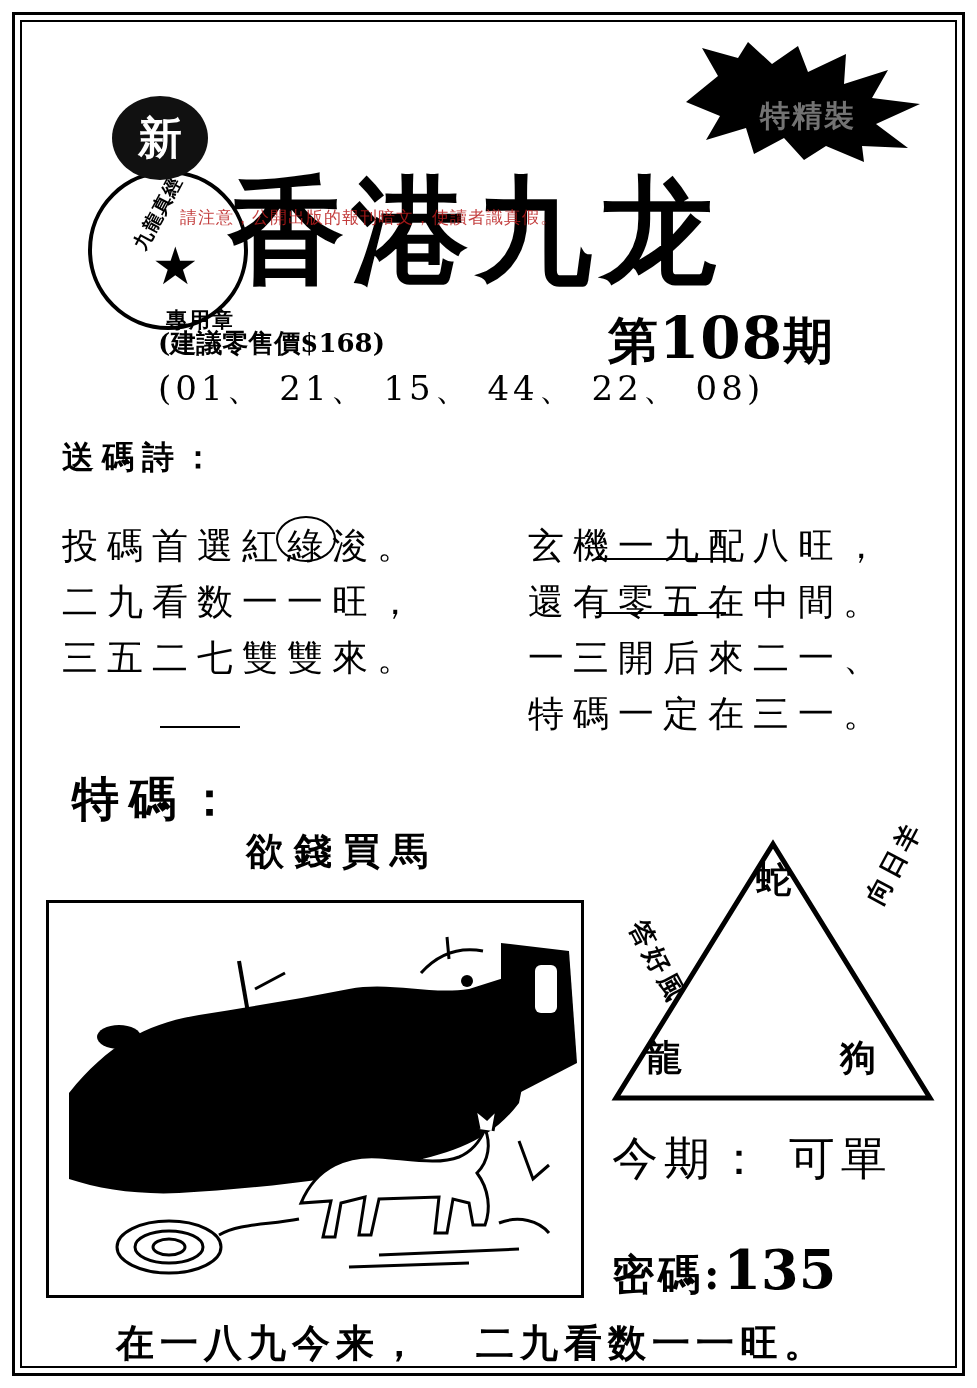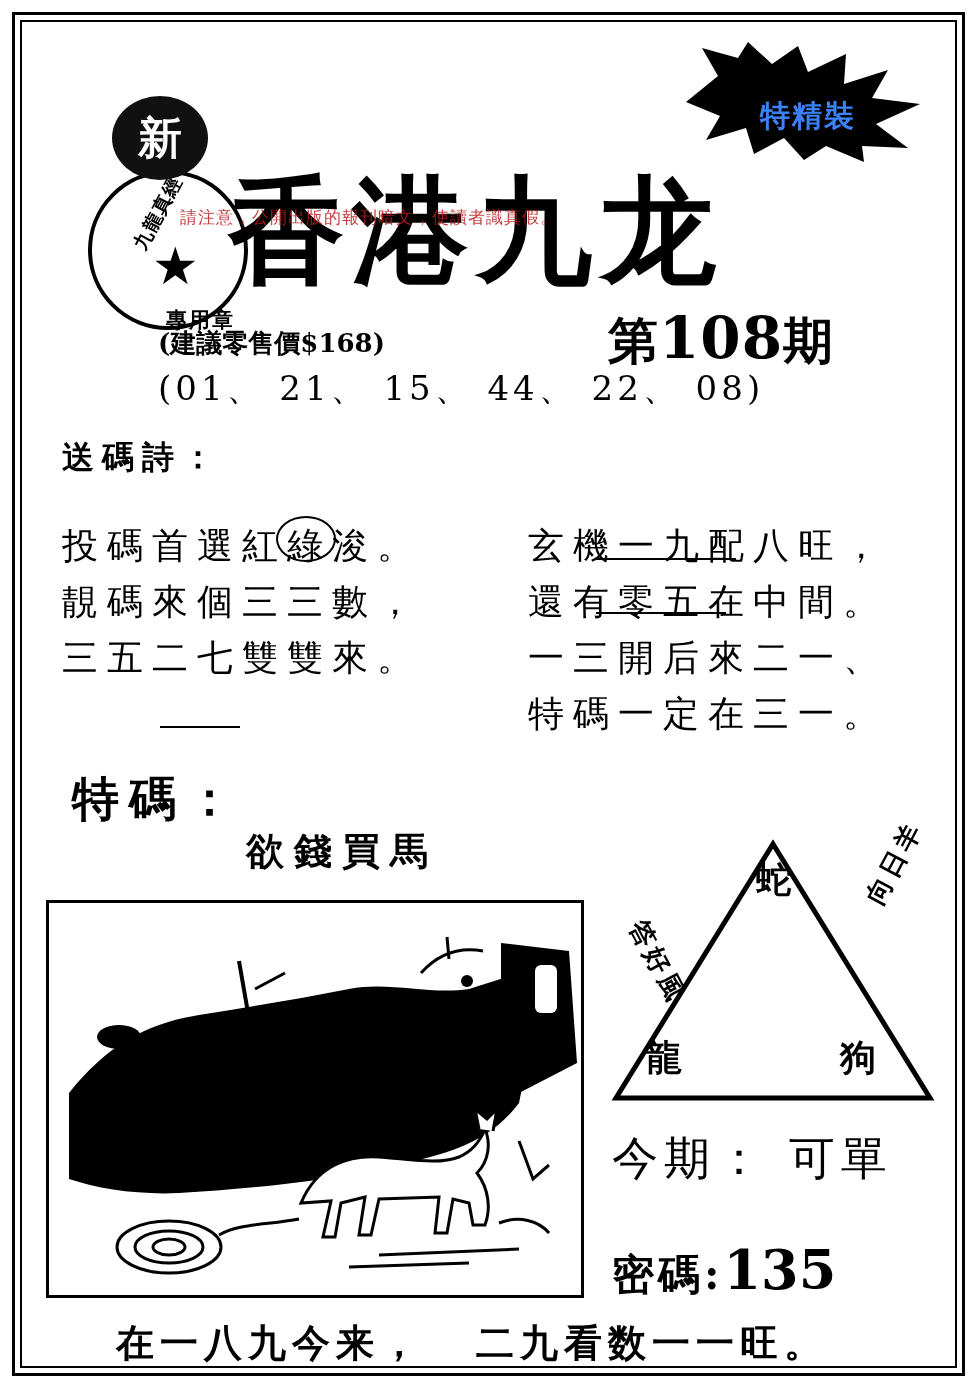--- a/index.html
+++ b/index.html
@@ -111,21 +111,21 @@
     width: 250px; height: 120px;
   }
   .starburst-label {
     position: absolute;
     left: 718px; top: 96px;
     width: 180px;
     text-align: center;
     font-family: "DejaVu Serif", serif;
     font-size: 30px;
     font-weight: bold;
-    color: #3b82f6;
+    color: #737373;
     letter-spacing: 2px;
   }
   .issue {
     position: absolute;
     left: 608px; top: 304px;
     font-family: "DejaVu Serif", serif;
     font-size: 50px;
     font-weight: bold;
     letter-spacing: 1px;
     white-space: nowrap;
@@ -313,21 +313,21 @@
     <span>第</span><span class="num">108</span><span>期</span>
   </div>
 
   <div class="price">(建議零售價$168)</div>
   <div class="numbers">(01、 21、 15、 44、 22、 08)</div>
 
   <div class="poem-heading">送碼詩：</div>
 
   <div class="poem-col poem-left">
     <div>投碼首選紅綠浚。</div>
-    <div>靚碼來個三三數，</div>
+    <div>二九看数一一旺，</div>
     <div>三五二七雙雙來。</div>
   </div>
 
   <div class="poem-col poem-right">
     <div>玄機一九配八旺，</div>
     <div>還有零五在中間。</div>
     <div>一三開后來二一、</div>
     <div>特碼一定在三一。</div>
   </div>
 

